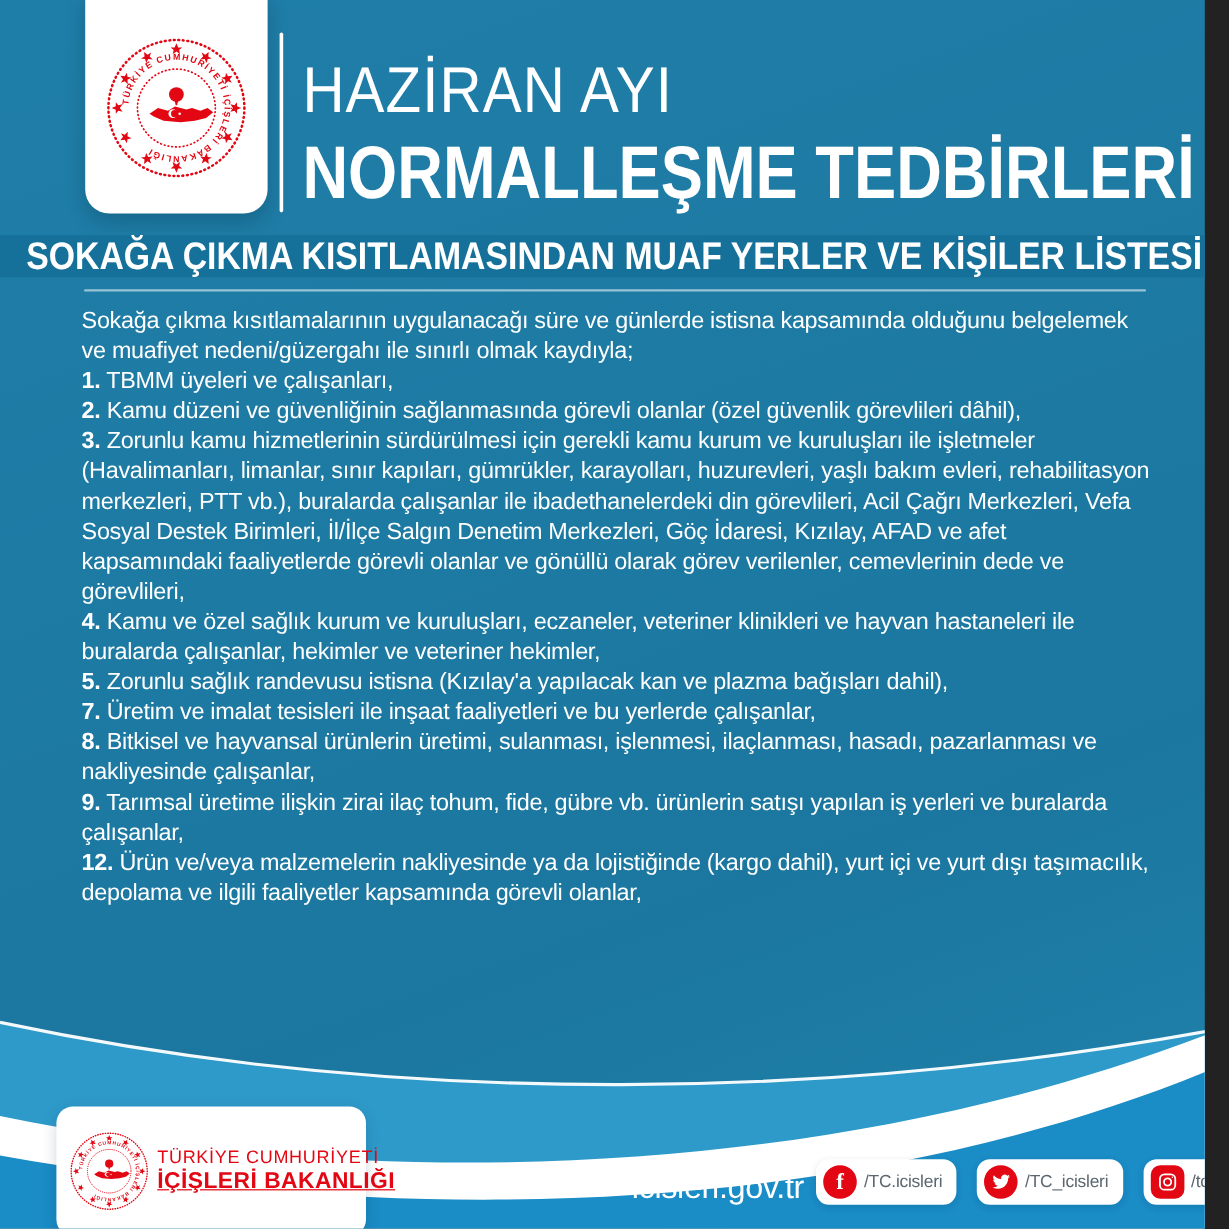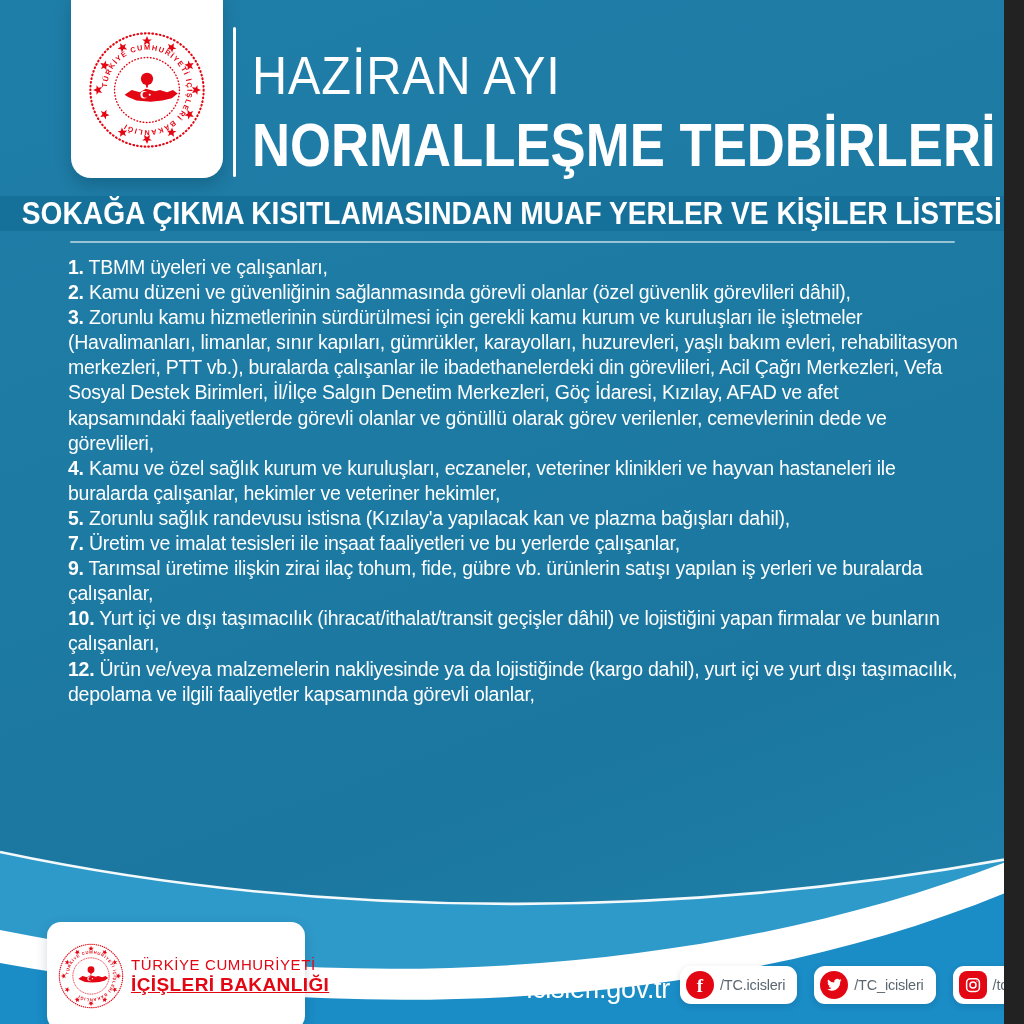--- a/index.html
+++ b/index.html
@@ -144,29 +144,30 @@
   <div class="titles">
     <div class="title1">HAZİRAN AYI</div>
     <div class="title2">NORMALLEŞME TEDBİRLERİ</div>
   </div>
   <div class="subtitle-band">
     <div class="subtitle">SOKAĞA ÇIKMA KISITLAMASINDAN MUAF YERLER VE KİŞİLER LİSTESİ</div>
   </div>
   <div class="divider"></div>
 
   <div class="content">
+    <div class="item"><span class="txt">Sokağa çıkma kısıtlamalarının uygulanacağı süre ve günlerde istisna kapsamında olduğunu belgelemek ve muafiyet nedeni/güzergahı ile sınırlı olmak kaydıyla;</span></div>
     <div id="items">
         <div class="item"><b class="num">1.</b> <span class="txt">TBMM üyeleri ve çalışanları,</span></div>
         <div class="item"><b class="num">2.</b> <span class="txt">Kamu düzeni ve güvenliğinin sağlanmasında görevli olanlar (özel güvenlik görevlileri dâhil),</span></div>
         <div class="item"><b class="num">3.</b> <span class="txt">Zorunlu kamu hizmetlerinin sürdürülmesi için gerekli kamu kurum ve kuruluşları ile işletmeler (Havalimanları, limanlar, sınır kapıları, gümrükler, karayolları, huzurevleri, yaşlı bakım evleri, rehabilitasyon merkezleri, PTT vb.), buralarda çalışanlar ile ibadethanelerdeki din görevlileri, Acil Çağrı Merkezleri, Vefa Sosyal Destek Birimleri, İl/İlçe Salgın Denetim Merkezleri, Göç İdaresi, Kızılay, AFAD ve afet kapsamındaki faaliyetlerde görevli olanlar ve gönüllü olarak görev verilenler, cemevlerinin dede ve görevlileri,</span></div>
         <div class="item"><b class="num">4.</b> <span class="txt">Kamu ve özel sağlık kurum ve kuruluşları, eczaneler, veteriner klinikleri ve hayvan hastaneleri ile buralarda çalışanlar, hekimler ve veteriner hekimler,</span></div>
         <div class="item"><b class="num">5.</b> <span class="txt">Zorunlu sağlık randevusu istisna (Kızılay'a yapılacak kan ve plazma bağışları dahil),</span></div>
         <div class="item"><b class="num">7.</b> <span class="txt">Üretim ve imalat tesisleri ile inşaat faaliyetleri ve bu yerlerde çalışanlar,</span></div>
+        <div class="item"><b class="num">8.</b> <span class="txt">Bitkisel ve hayvansal ürünlerin üretimi, sulanması, işlenmesi, ilaçlanması, hasadı, pazarlanması ve nakliyesinde çalışanlar,</span></div>
         <div class="item"><b class="num">9.</b> <span class="txt">Tarımsal üretime ilişkin zirai ilaç tohum, fide, gübre vb. ürünlerin satışı yapılan iş yerleri ve buralarda çalışanlar,</span></div>
-        <div class="item"><b class="num">10.</b> <span class="txt">Yurt içi ve dışı taşımacılık (ihracat/ithalat/transit geçişler dâhil) ve lojistiğini yapan firmalar ve bunların çalışanları,</span></div>
         <div class="item"><b class="num">12.</b> <span class="txt">Ürün ve/veya malzemelerin nakliyesinde ya da lojistiğinde (kargo dahil), yurt içi ve yurt dışı taşımacılık, depolama ve ilgili faaliyetler kapsamında görevli olanlar,</span></div>
       </div>
   </div>
 
   <svg class="bottom-svg" viewBox="0 0 1024 210" preserveAspectRatio="none">
     <path d="M0,38 C340,110 700,103 1024,42 L1024,210 L0,210 Z" fill="#2e9aca"></path>
     <path d="M0,116 C340,185 720,163 1024,41 L1024,210 L0,210 Z" fill="#ffffff"></path>
     <path d="M0,149 C340,210 720,202 1024,71 L1024,210 L0,210 Z" fill="#1a8cc6"></path>
     <path d="M0,38 C340,110 700,103 1024,42" fill="none" stroke="#ffffff" stroke-width="2.6" opacity="0.95"></path>
   </svg>

